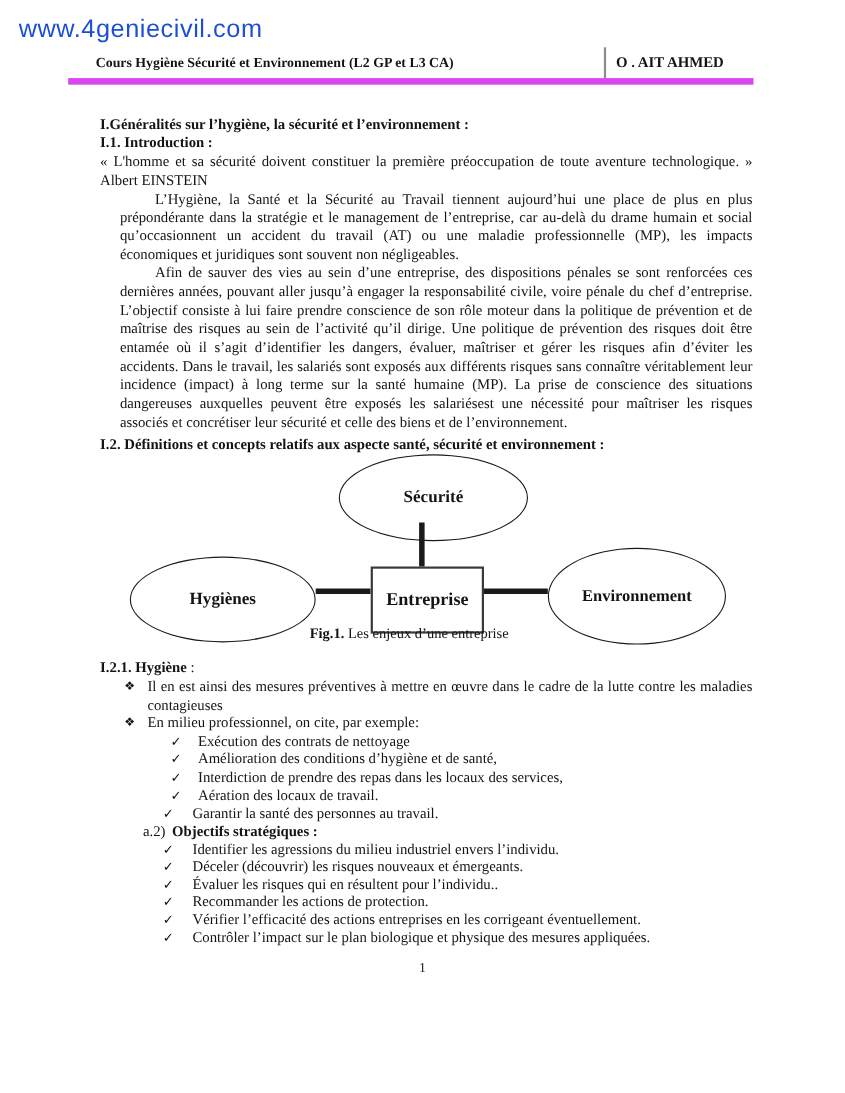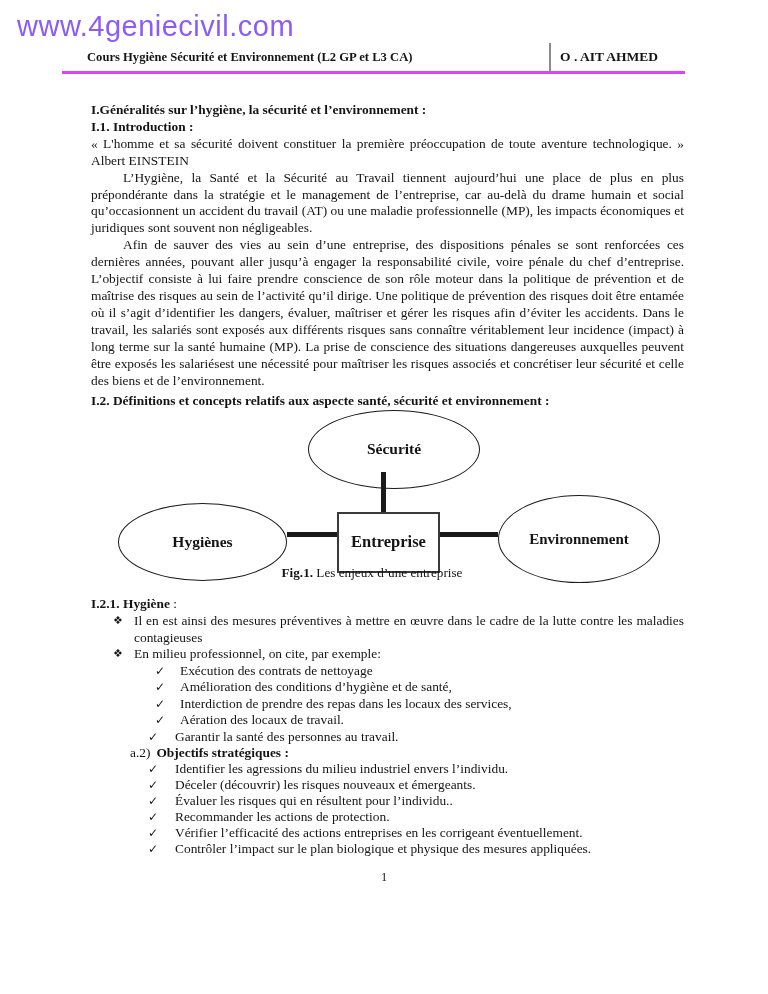--- a/index.html
+++ b/index.html
@@ -1,34 +1,34 @@
 <!DOCTYPE html>
 <html><head>
 <meta charset="utf-8">
 <style>
   html,body{margin:0;padding:0;background:#fff;}
   .page{position:relative;width:768px;height:994px;background:#ffffff;overflow:hidden;
         font-family:"Liberation Serif","DejaVu Serif",serif;color:#141414;}
   
   .watermark{margin:13px 0 0 17px;height:27px;font-family:"Liberation Sans","DejaVu Sans",sans-serif;
-             font-size:29px;line-height:26px;color:#8b5cf6;letter-spacing:0.5px;cursor:pointer;}
+             font-size:23px;line-height:26px;color:#1d4ed8;letter-spacing:0.5px;cursor:pointer;}
   
   .hdr{margin:3px 0 0 62px;width:623px;display:flex;align-items:stretch;
-       border-bottom:3px solid #d946ef;height:28px;}
+       border-bottom:6px solid #d946ef;height:28px;}
   .hdr-left{flex:1;padding-left:25px;font-weight:bold;font-size:12.6px;line-height:28px;
             white-space:nowrap;overflow:hidden;}
   .hdr-right{width:125px;border-left:2px solid #8c8c8c;padding-left:9px;font-weight:bold;
              font-size:13.5px;line-height:28px;white-space:nowrap;}
   
   .content{margin:28px 0 0 91px;width:593px;font-size:13.4px;line-height:16.9px;text-align:justify;}
   .h{font-weight:bold;text-align:left;}
   .h.normal-weight{font-weight:normal;}
   .bold{font-weight:bold;}
   p{margin:0;}
-  .indent{text-indent:32px;}
+  .indent{text-indent:32px;margin-left:18px;}
   .mt4{margin-top:4px;}
   .mt6{margin-top:6px;}
   
   .figure{position:relative;height:186px;text-align:left;}
   .ellipse{position:absolute;border:1.6px solid #1a1a1a;border-radius:50%;
            display:flex;align-items:center;justify-content:center;
            font-weight:bold;font-size:15.5px;background:#fff;box-sizing:border-box;}
   .el-top{left:217px;top:0;width:172px;height:79px;}
   .el-left{left:27px;top:93px;width:169px;height:78px;}
   .el-right{left:407px;top:85px;width:162px;height:88px;font-size:15px;}

